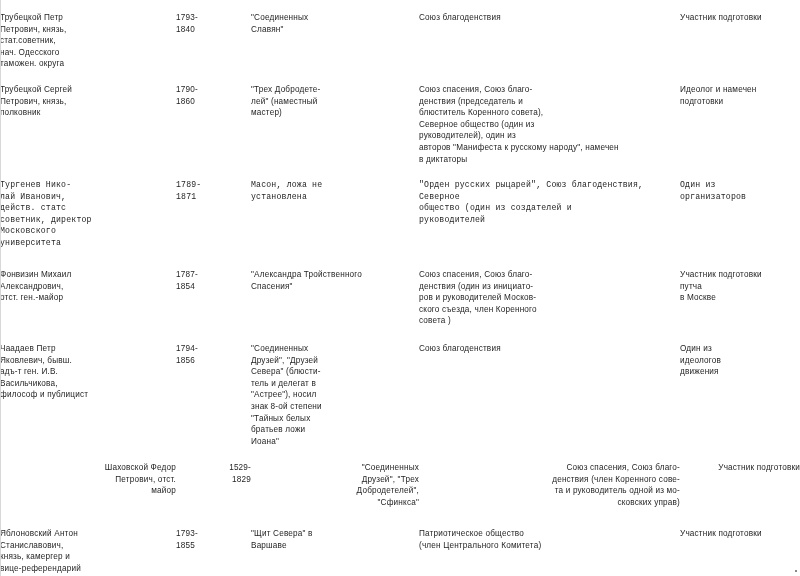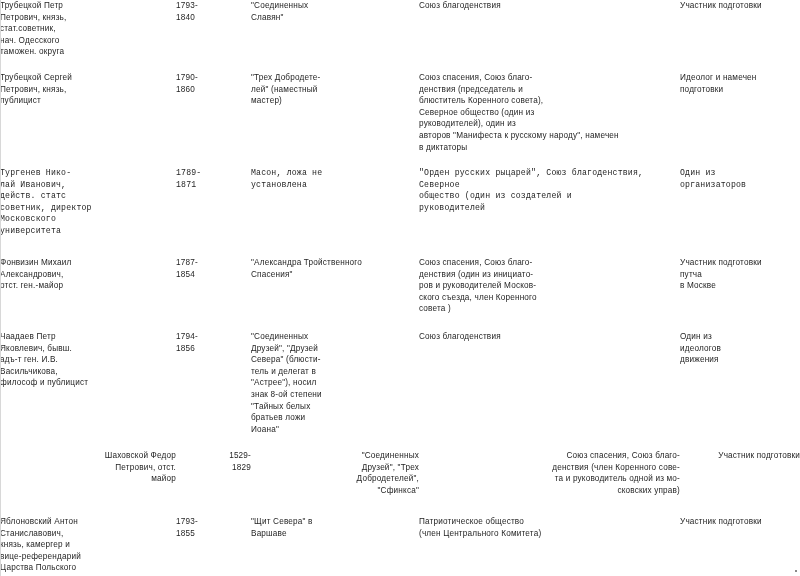--- a/index.html
+++ b/index.html
@@ -56,21 +56,21 @@
     color: #1f1f1f;
   }
   
   .col-name   { width: 176px; padding-left: 8px;  padding-right: 6px; }
   .col-years  { width: 75px;  padding-left: 0;    padding-right: 4px; }
   .col-lodge  { width: 168px; padding-left: 0;    padding-right: 4px; }
   .col-soc    { width: 261px; padding-left: 0;    padding-right: 4px; }
   .col-role   { width: 120px; padding-left: 0;    padding-right: 4px; }
 
   tr.doc-row > td { padding-top: 6px; }
-  tr.doc-row.first-row > td { padding-top: 0; }
+  tr.doc-row.first-row > td { padding-top: 12px; }
 
   
   tr.row-h-1 > td { height: 66px; }
   tr.row-h-2 > td { height: 89px; }
   tr.row-h-3 > td { height: 84px; font-family: Liberation Mono, monospace; }
   tr.row-h-4 > td { height: 68px; }
   tr.row-h-5 > td { height: 113px; }
   tr.row-h-6 > td { height: 60px; text-align: right; }
   tr.row-h-7 > td { height: 56px; }
 
@@ -96,21 +96,21 @@
 1840</span></td>
         <td class="col-lodge"><span class="cell-text">"Соединенных
 Славян"</span></td>
         <td class="col-soc"><span class="cell-text">Союз благоденствия</span></td>
         <td class="col-role"><span class="cell-text">Участник подготовки</span></td>
       </tr>
 
       <tr class="doc-row row-h-2">
         <td class="col-name"><span class="cell-text">Трубецкой Сергей
 Петрович, князь,
-публицист</span></td>
+полковник</span></td>
         <td class="col-years"><span class="cell-text">1790-
 1860</span></td>
         <td class="col-lodge"><span class="cell-text">"Трех Добродете-
 лей" (наместный
 мастер)</span></td>
         <td class="col-soc"><span class="cell-text">Союз спасения, Союз благо-
 денствия (председатель и
 блюститель Коренного совета),
 Северное общество (один из
 руководителей), один из

